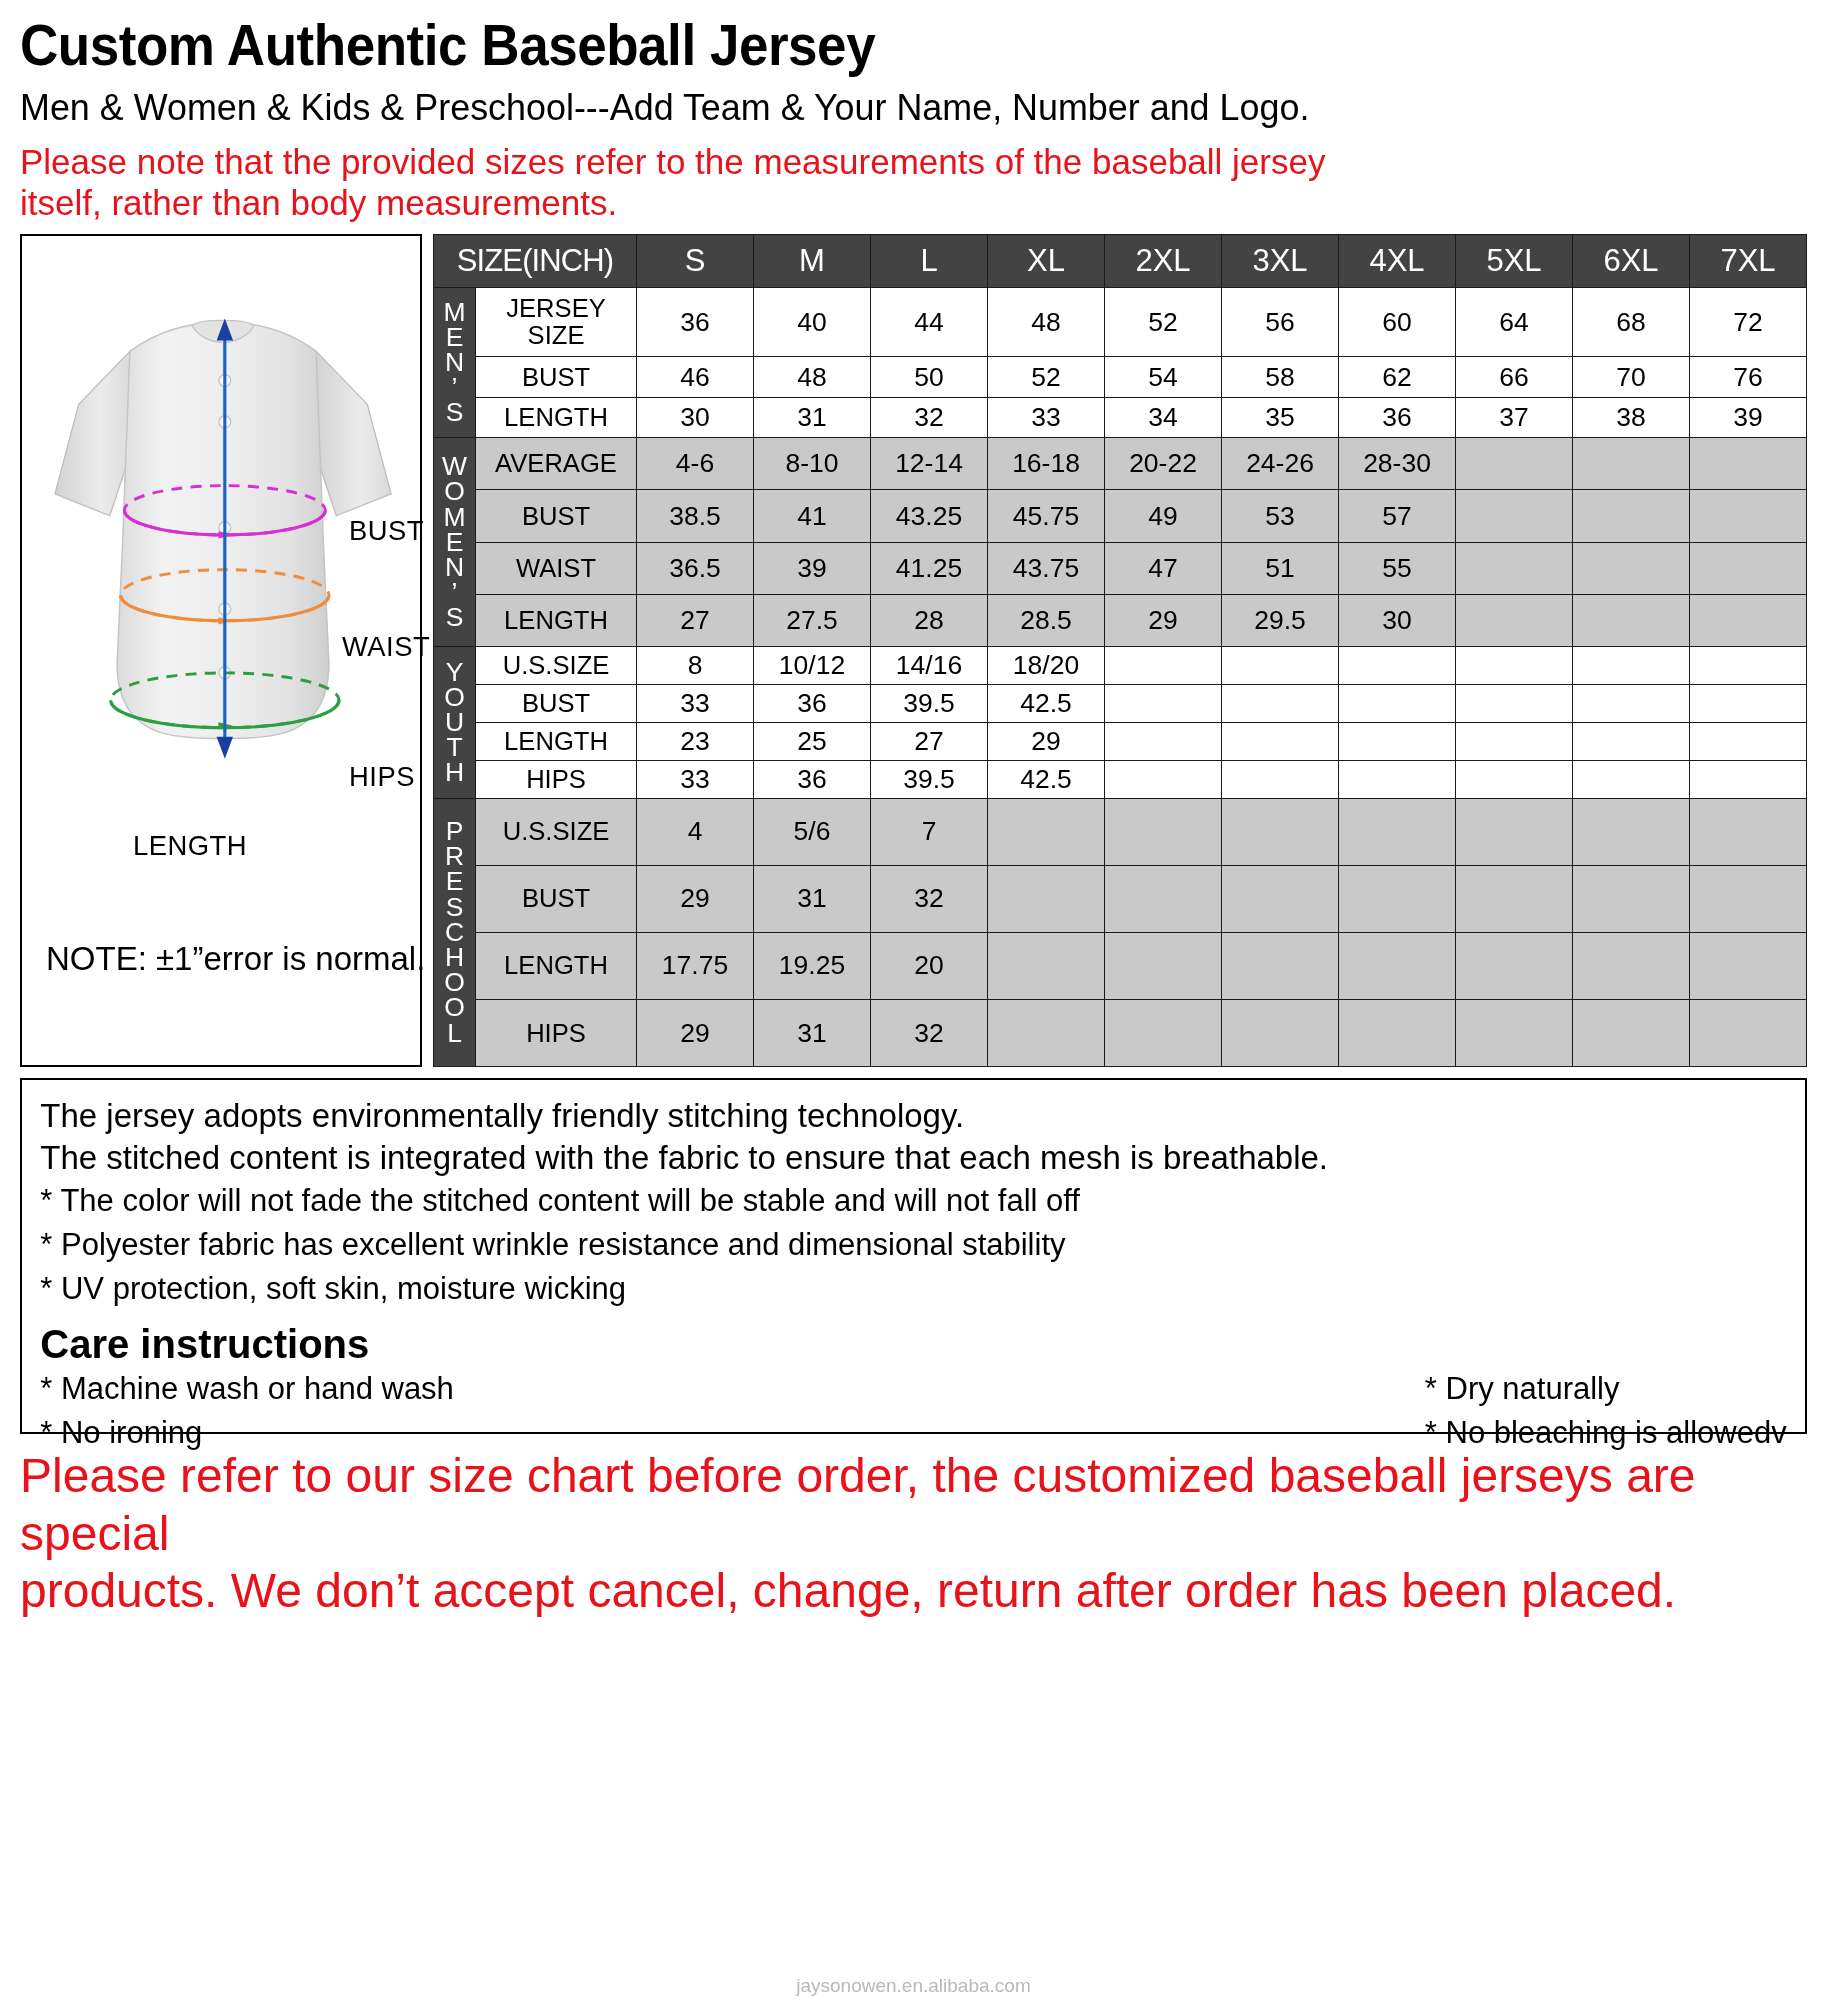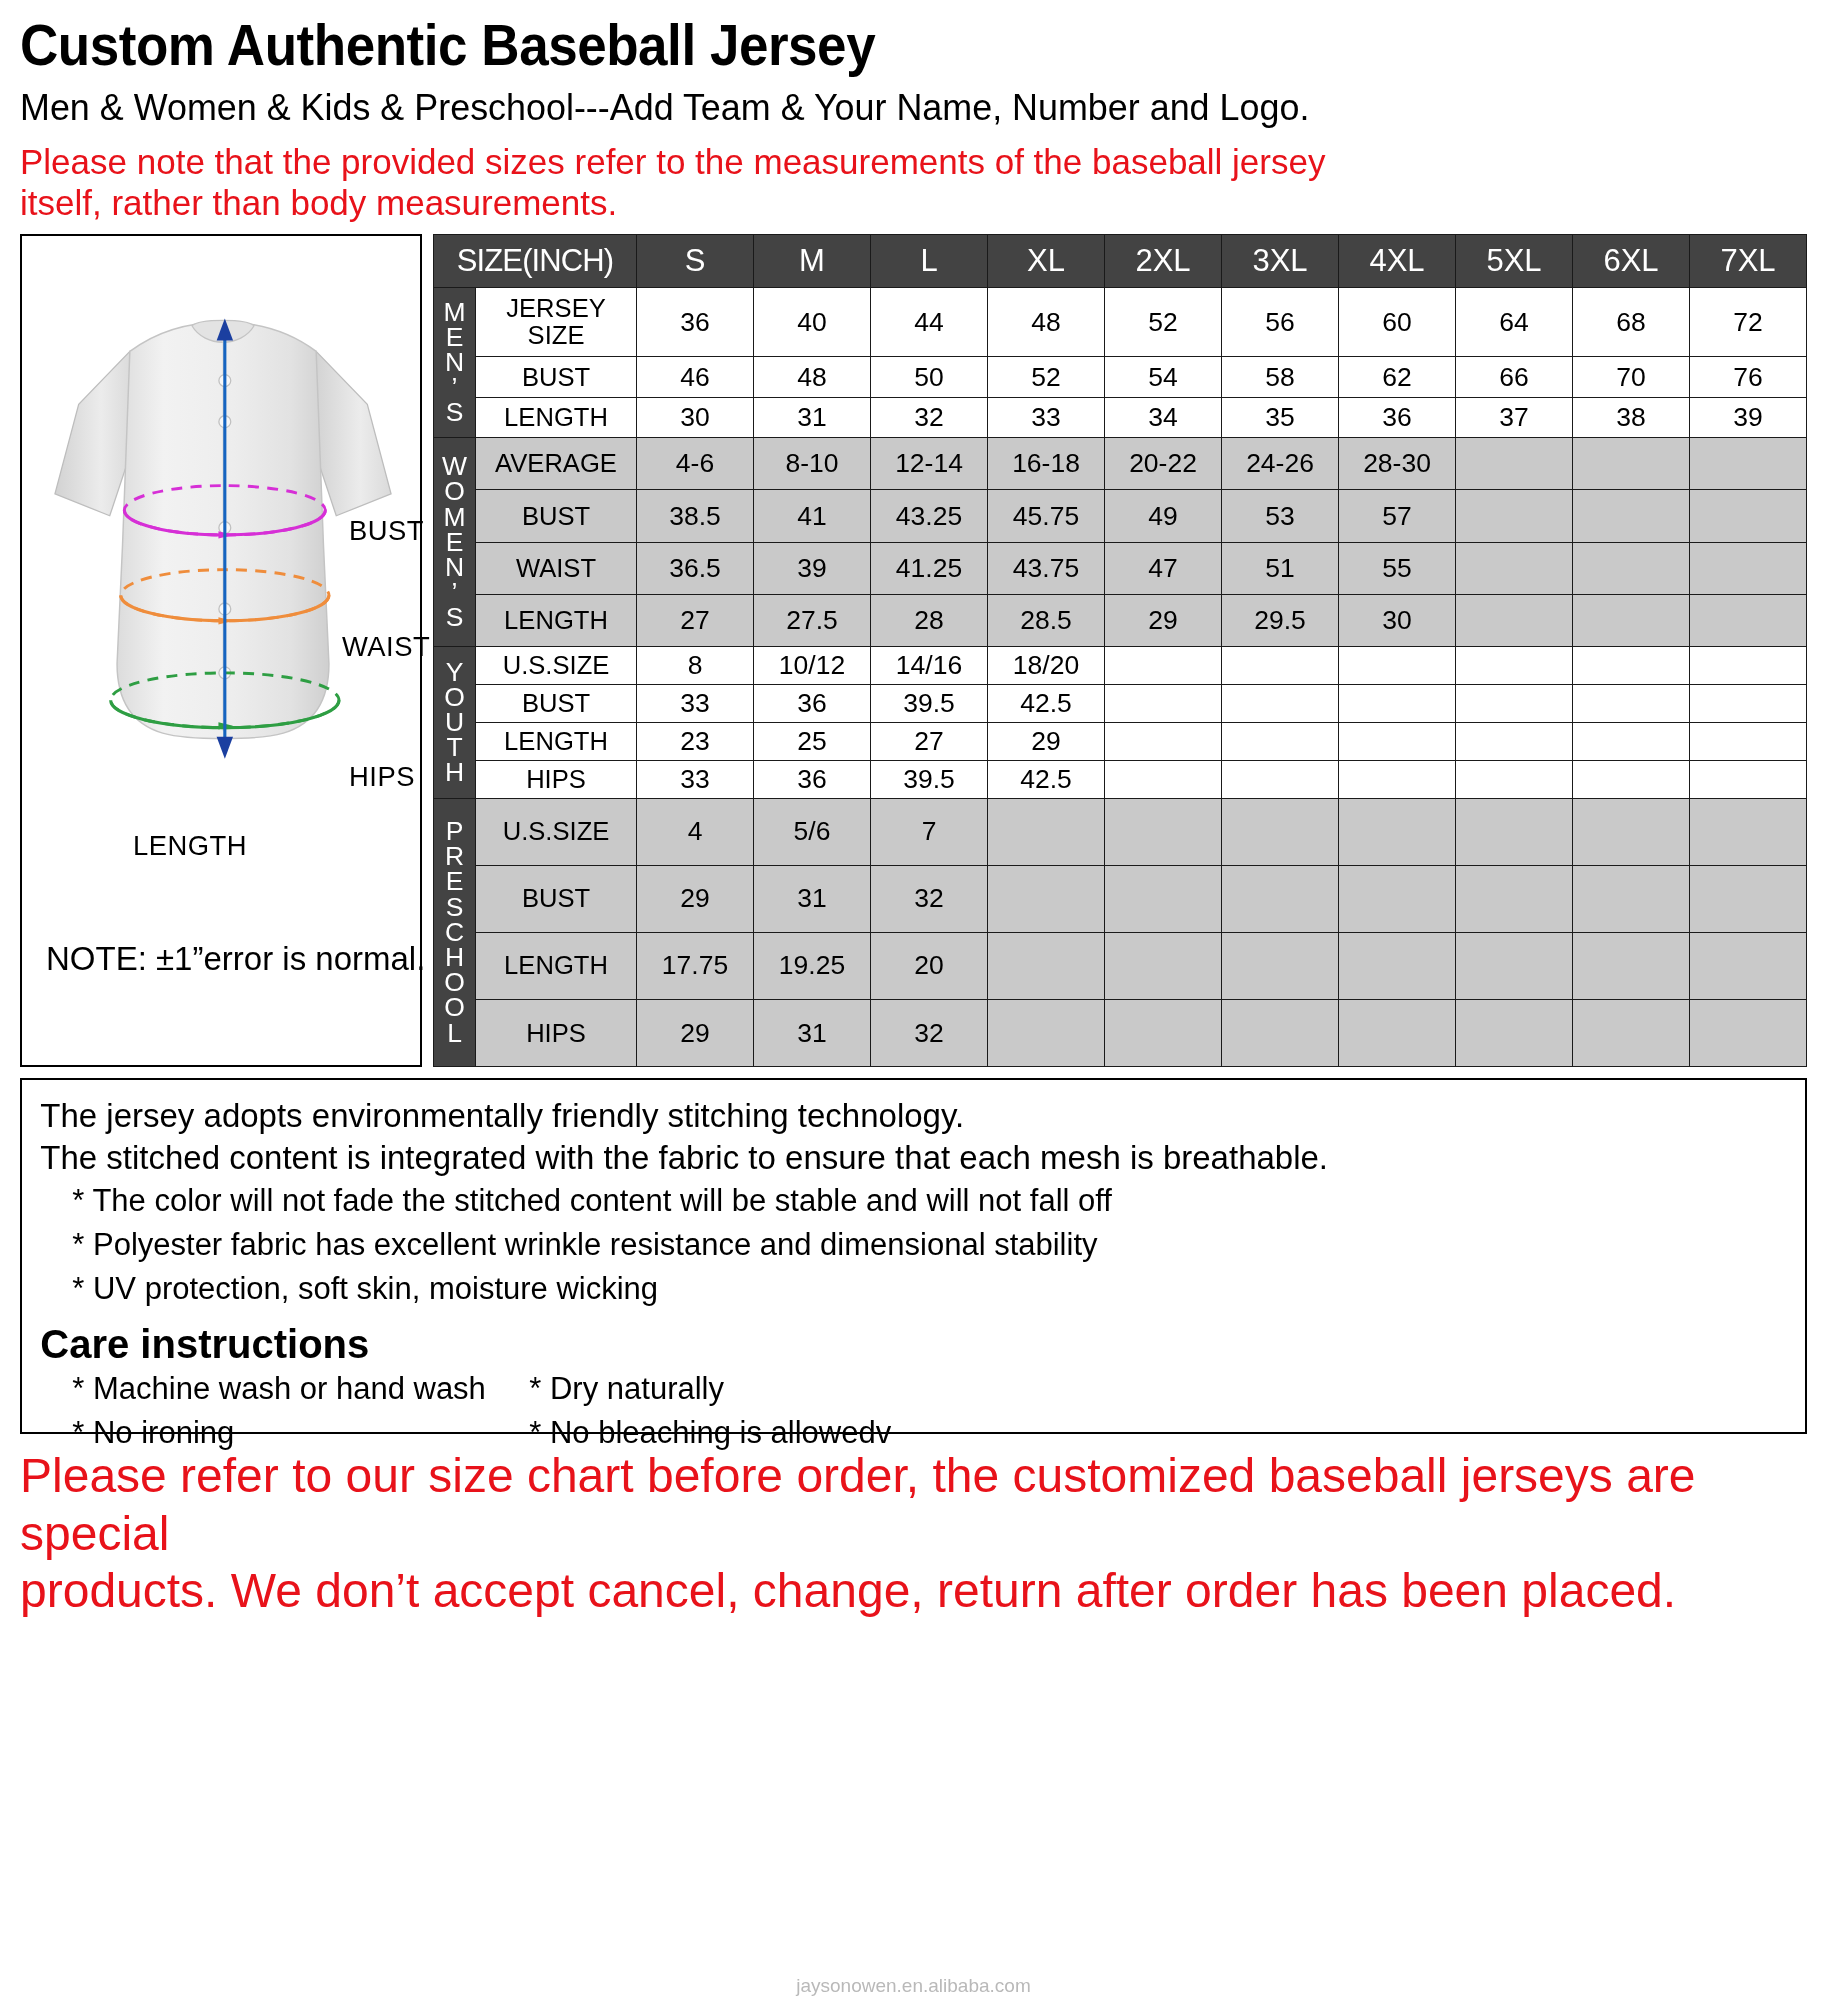--- a/index.html
+++ b/index.html
@@ -117,24 +117,23 @@
     height: 356px;
   }
   .info-bold {
     font-size: 33px;
     font-weight: normal;
     line-height: 1.28;
   }
   .info-line {
     font-size: 31px;
     line-height: 1.42;
-    margin-left: 32px;
   }
   .care-title { font-size: 40px; font-weight: bold; margin-top: 11px; }
-  .care-grid { display: flex; }
+  .care-grid { display: flex; justify-content: space-between; }
   .care-col { width: 457px; }
   .care-col.second { width: auto; }
 
   .footer-red {
     font-size: 48px;
     color: #e8121a;
     line-height: 1.2;
     margin-top: 12.8px;
   }
   .watermark {

